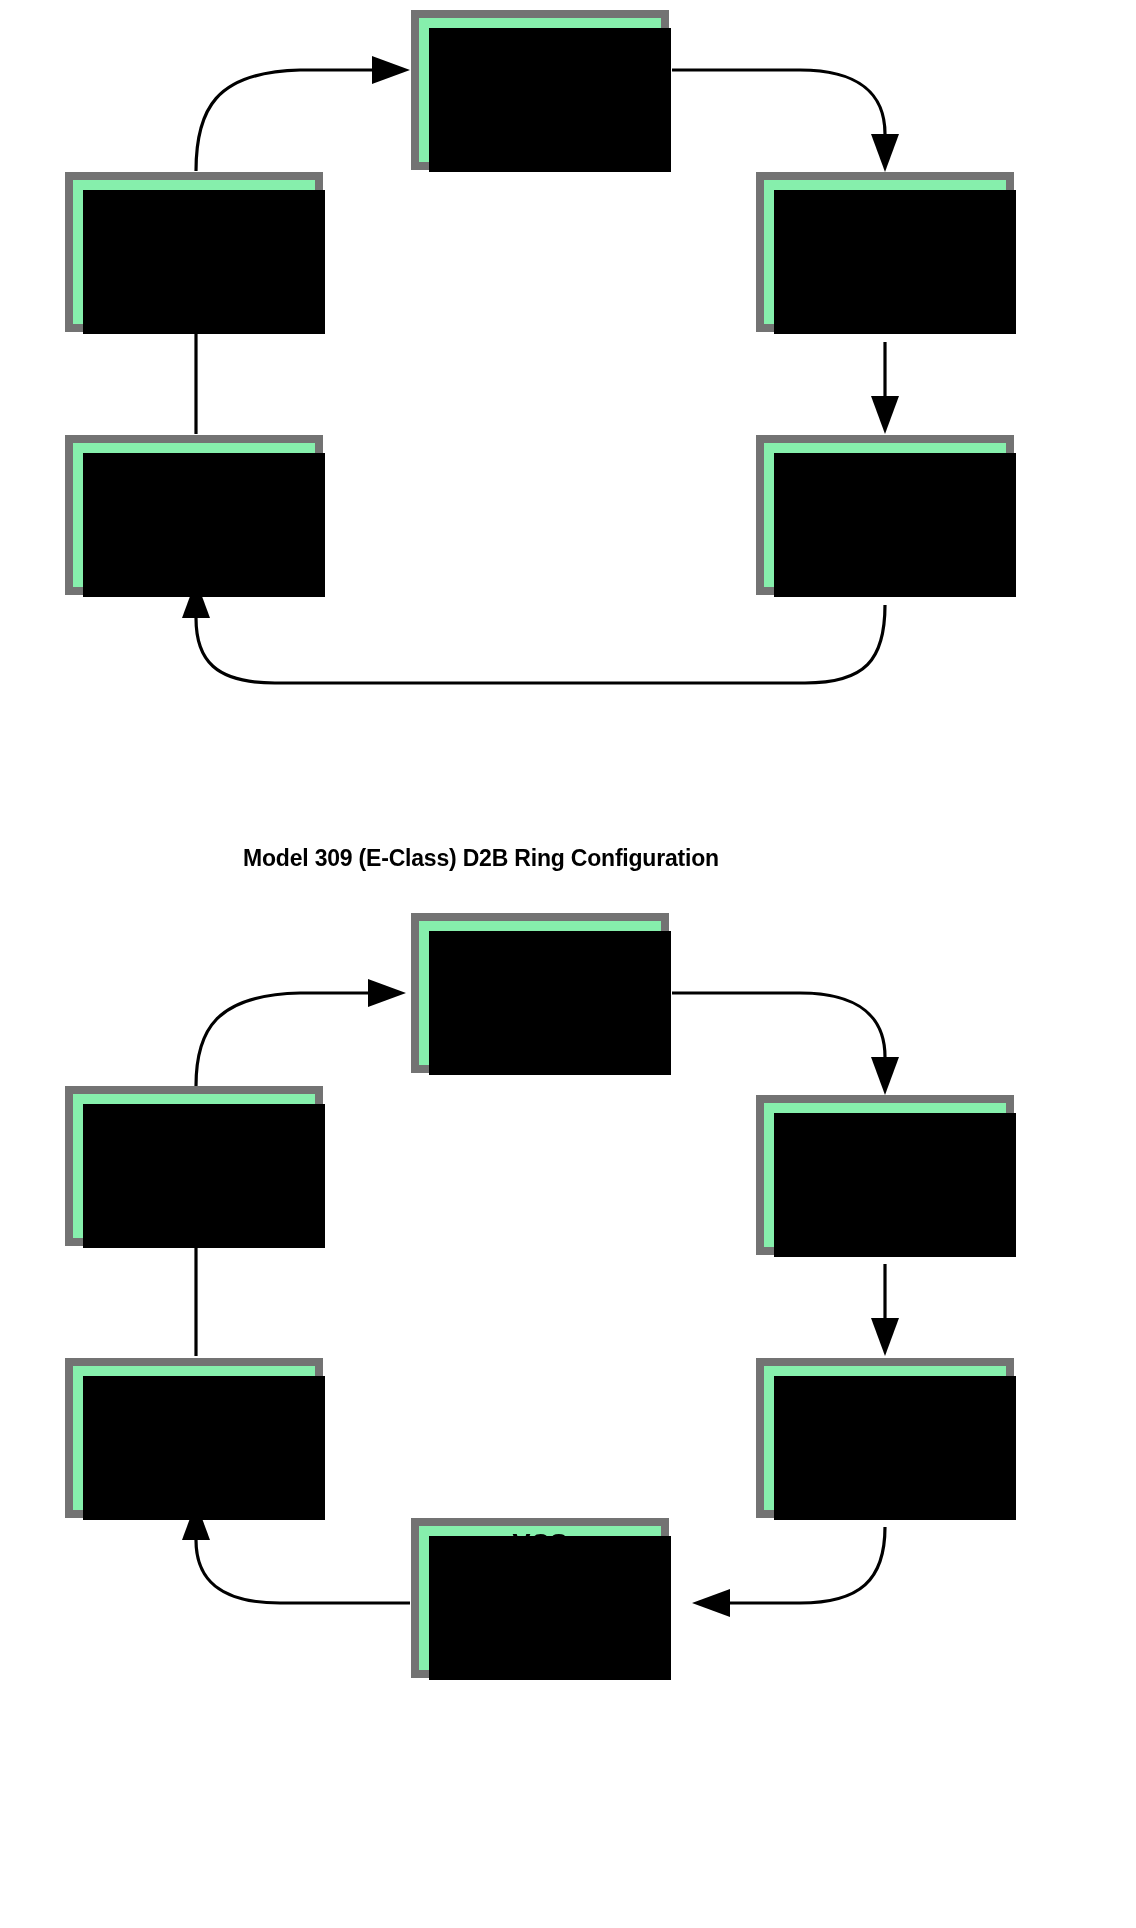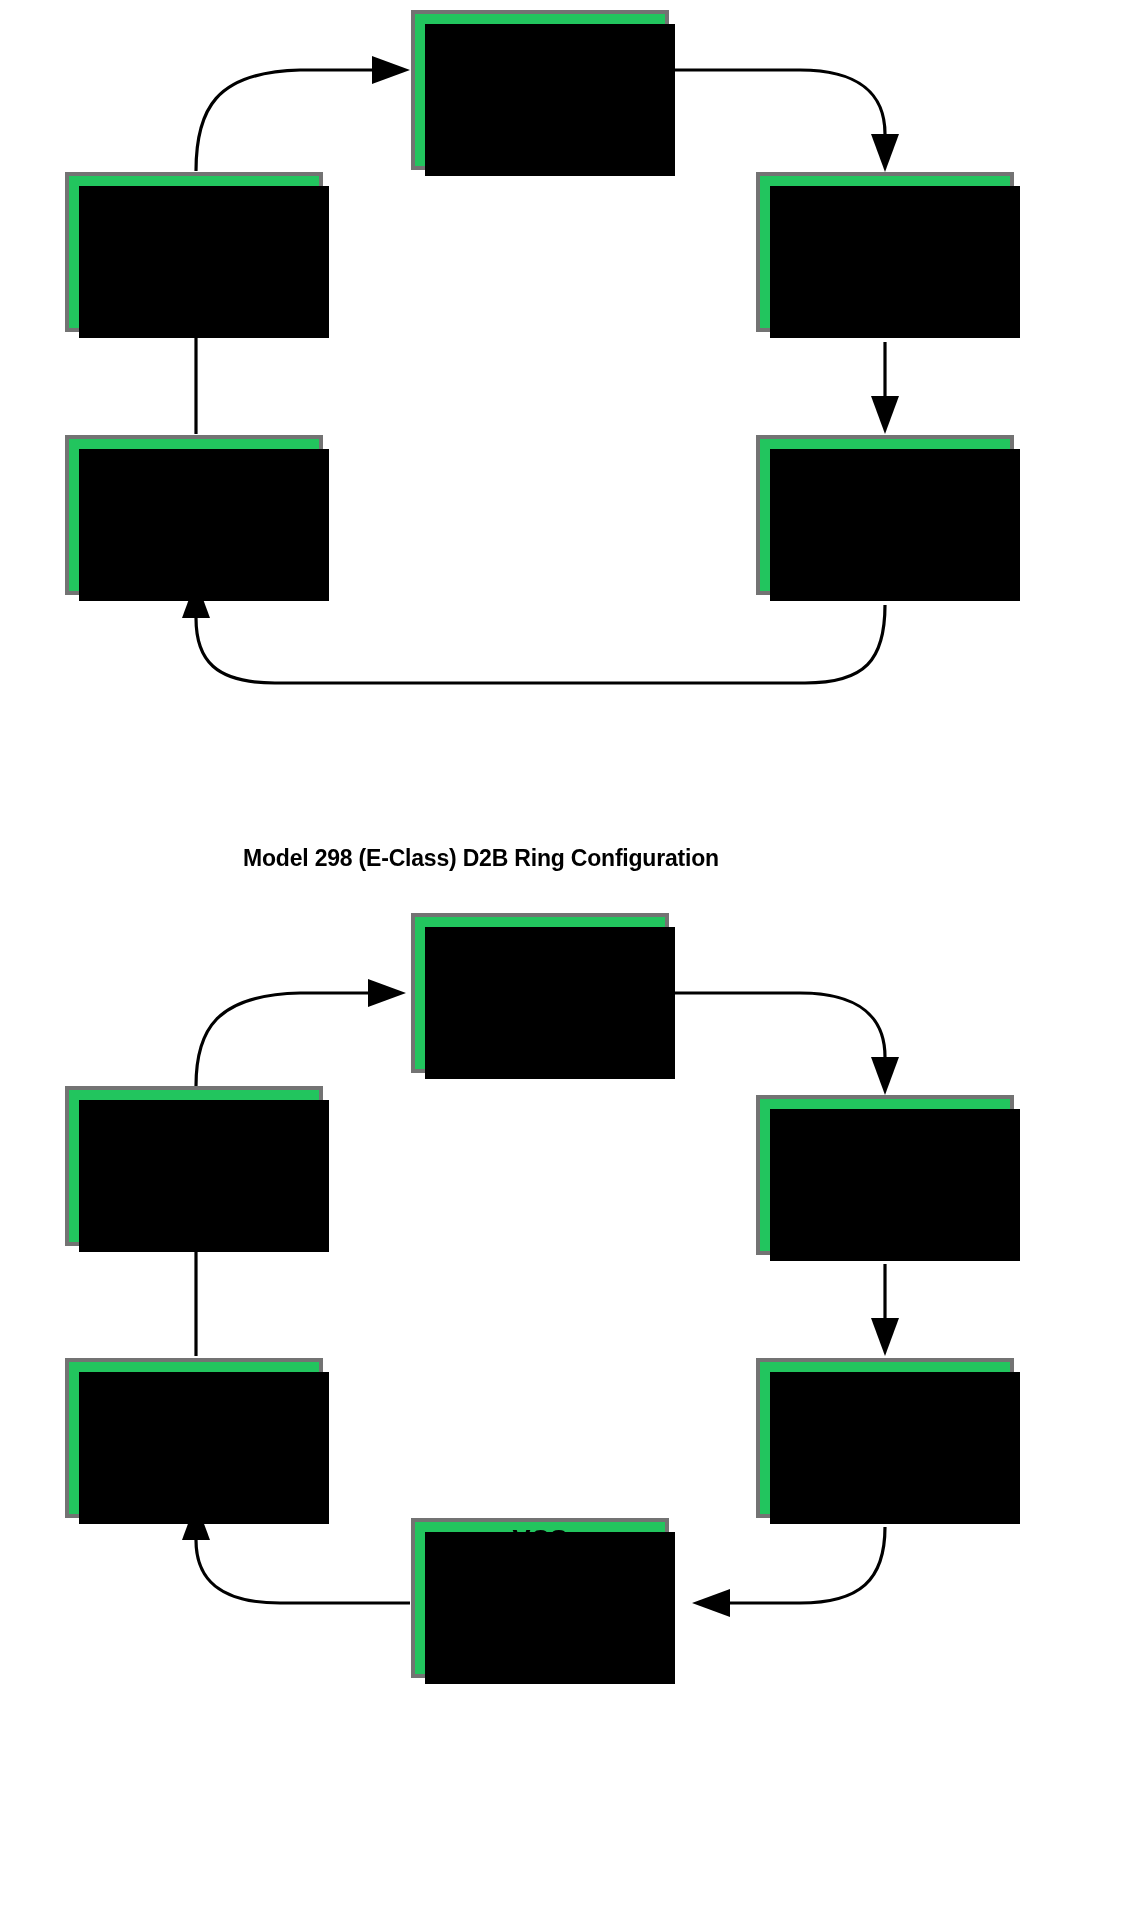--- a/index.html
+++ b/index.html
@@ -2,21 +2,21 @@
 <html><head>
 <meta charset="utf-8">
 <style>
   html,body{margin:0;padding:0;background:#ffffff;}
   body{width:1136px;height:1928px;position:relative;overflow:hidden;
        font-family:"Liberation Sans","DejaVu Sans",sans-serif;color:#000;}
 
   .canvas{position:absolute;left:0;top:0;width:1136px;height:1928px;}
 
   
-  .node{position:absolute;box-sizing:border-box;background:#22c55e;border:4px solid #737373;
+  .node{position:absolute;box-sizing:border-box;background:#86efac;border:8px solid #737373;
         z-index:3;}
   .node::after{content:"";position:absolute;left:10px;top:10px;width:100%;height:100%;
         background:#000;z-index:-1;}
   .node .inner{position:relative;width:100%;height:100%;display:flex;
         flex-direction:column;align-items:center;justify-content:space-between;
         padding:10px 6px 8px;box-sizing:border-box;}
   .title-lines{width:100%;text-align:center;display:flex;flex-direction:column;
         align-items:center;justify-content:center;flex:1;}
   .node .t{font-weight:bold;line-height:1.06;letter-spacing:-0.2px;}
   .node .s{font-weight:bold;font-size:20px;line-height:1;letter-spacing:-0.3px;
@@ -118,21 +118,21 @@
 
   <div class="node" style="left:65px;top:172px;width:258px;height:160px;">
     <div class="inner">
       <div class="title-lines">
         <div class="t t-md">Tele Aid</div>
       </div>
       <div class="s">D2B Component 4</div>
     </div>
   </div>
 
-  <div class="caption" style="left:243px;top:845px;">Model 298 (E-Class) D2B Ring Configuration</div>
+  <div class="caption" style="left:243px;top:845px;">Model 309 (E-Class) D2B Ring Configuration</div>
 
   <div class="node" style="left:411px;top:913px;width:258px;height:160px;">
     <div class="inner">
       <div class="title-lines">
         <div class="t t-lg">AGW</div>
       </div>
       <div class="s sub-light" style="font-weight:bold;font-size:21px;">MOST Master</div>
     </div>
   </div>
 

